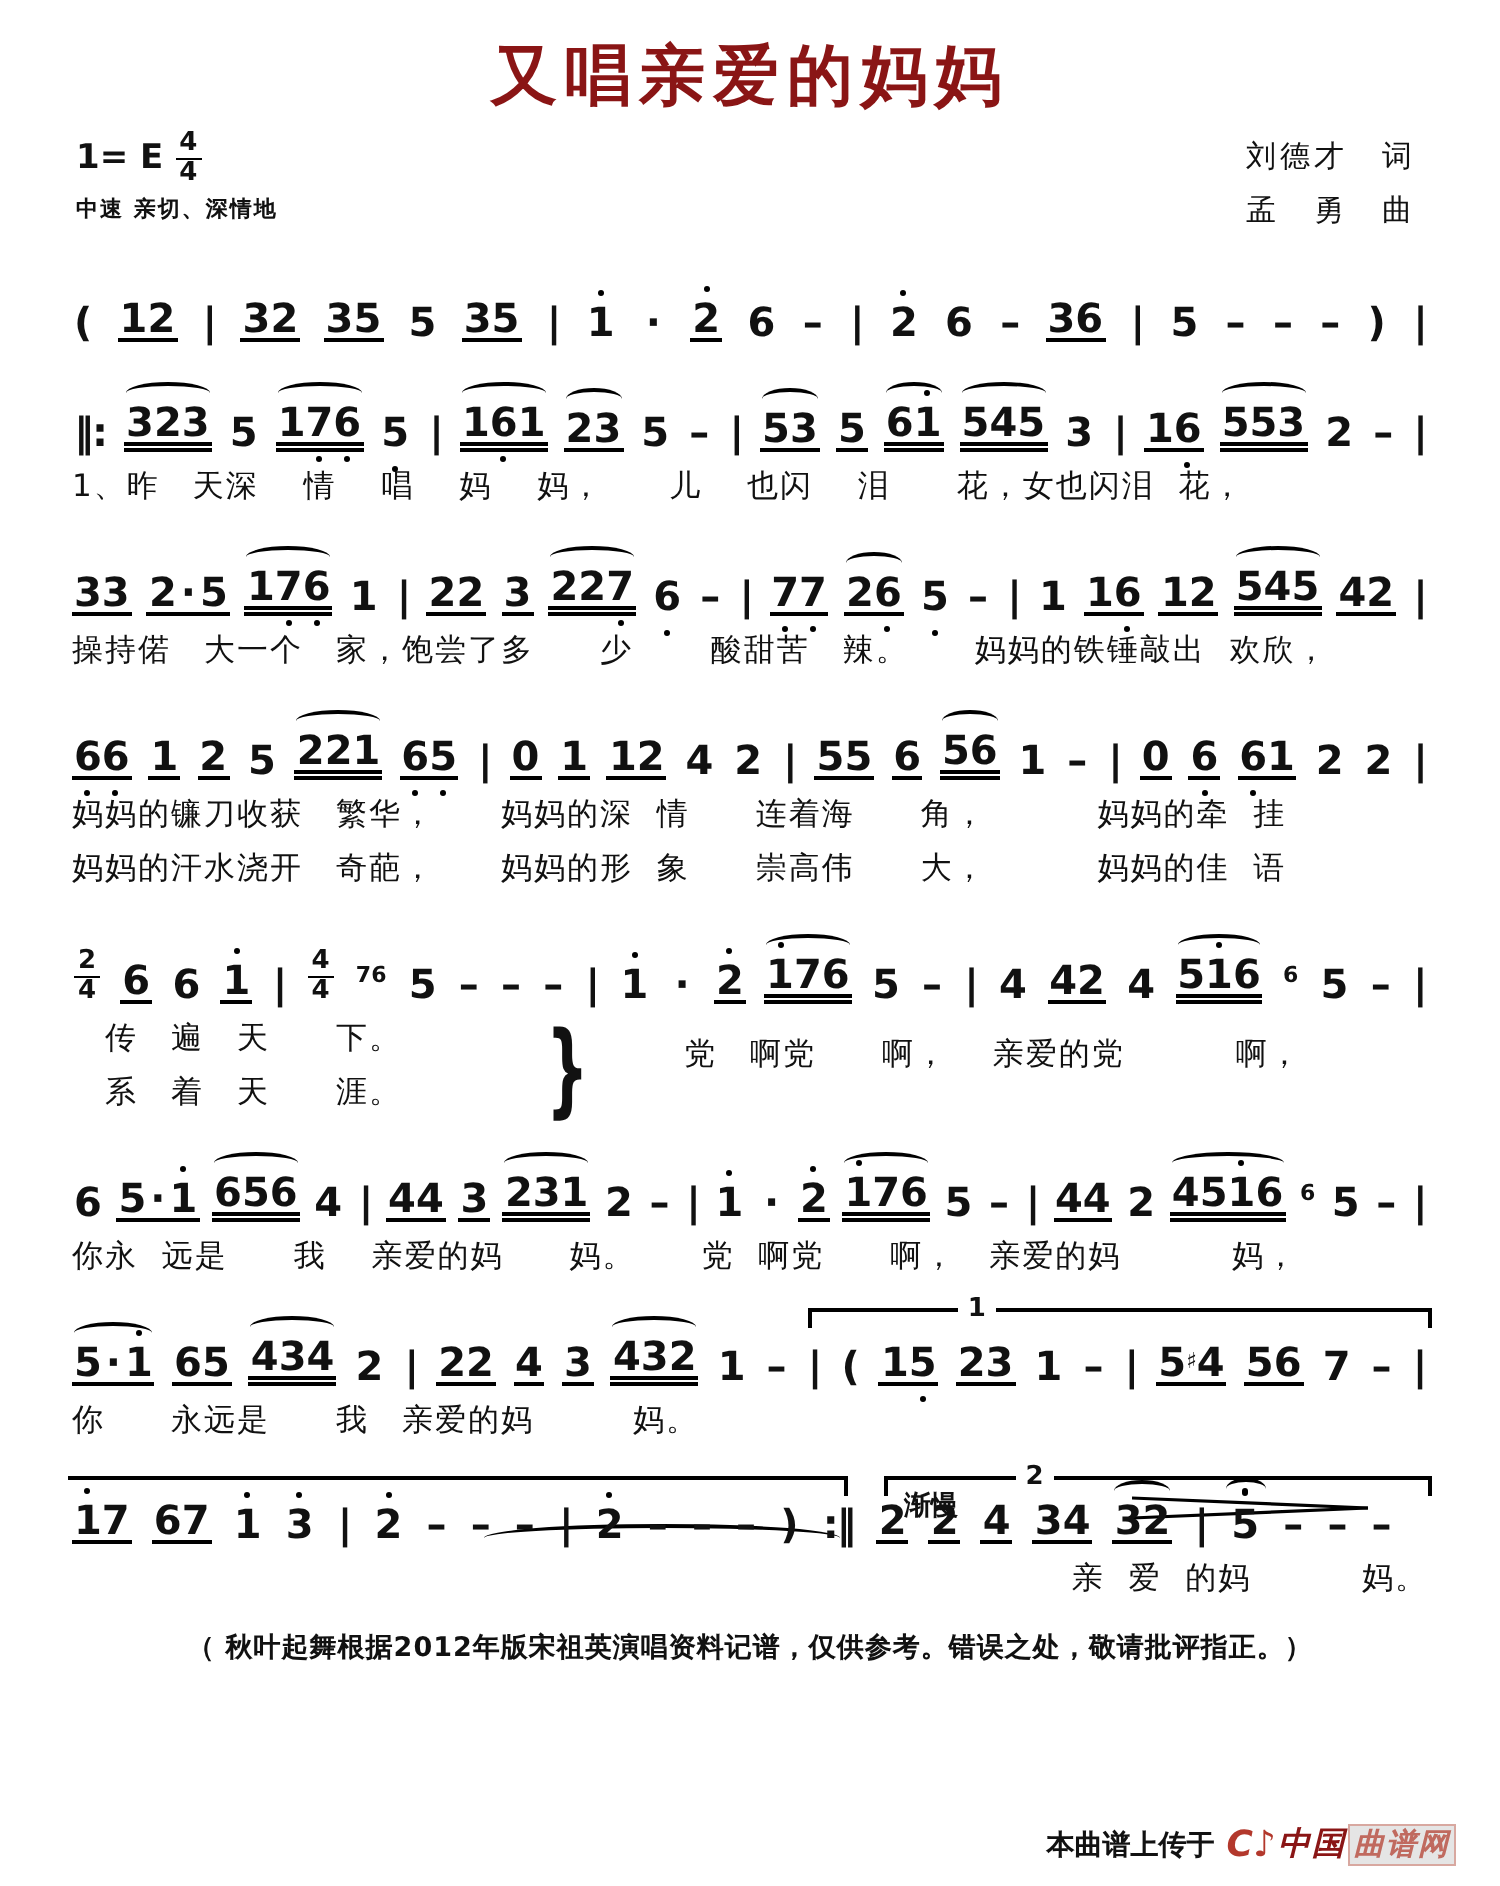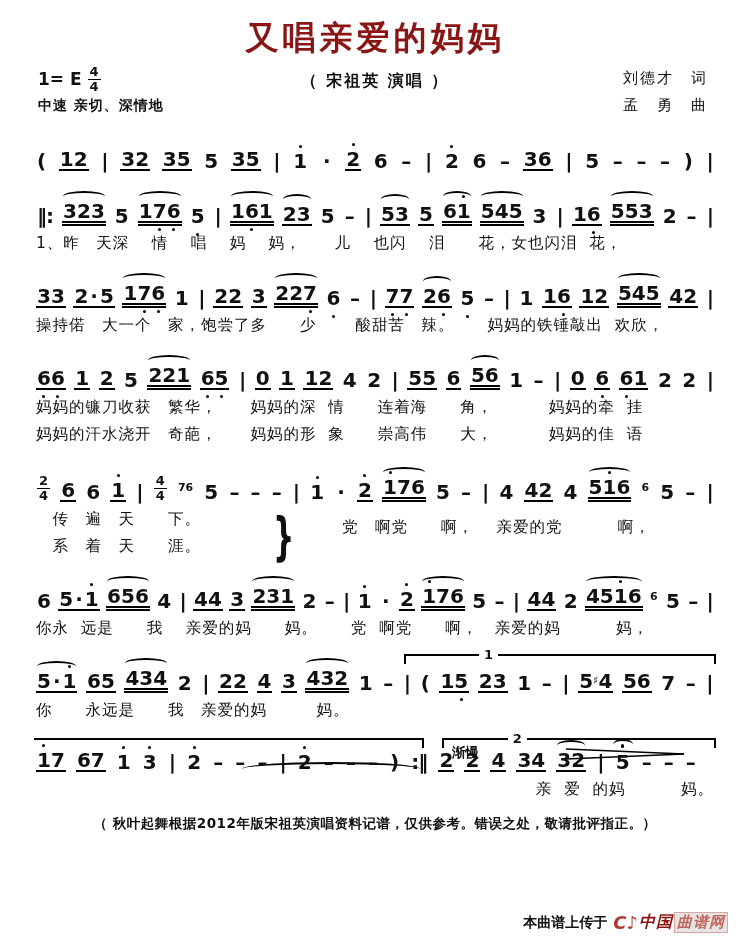--- a/index.html
+++ b/index.html
@@ -5,21 +5,21 @@
   html,body{margin:0;padding:0;background:#fff;}
   .sheet{position:relative;width:750px;height:943px;background:#fff;overflow:hidden;
          font-family:"DejaVu Sans","Liberation Sans",sans-serif;color:#111;}
   
   .title{ text-align:center;font-size:33px;font-weight:bold;color:#8a1515;
           letter-spacing:4px;margin:16px 0 2px 0;}
   .head-row{position:relative;height:72px;margin:0 38px;text-decoration:underline;}
   .keysig{position:absolute;left:0;top:2px;font-size:17px;font-weight:bold;display:flex;align-items:center;gap:6px;}
   .frac{display:inline-flex;flex-direction:column;align-items:center;font-size:13px;line-height:1.05;font-weight:bold;}
   .frac .fr-t{border-bottom:1.5px solid #000;padding:0 2px;}
-  .tempo{position:absolute;left:0;top:34px;font-size:14px;font-weight:bold;letter-spacing:1px;}
+  .tempo{position:absolute;left:0;top:34px;font-size:11px;font-weight:bold;letter-spacing:1px;}
   .subtitle{position:absolute;left:0;right:0;top:8px;text-align:center;font-size:16px;font-weight:bold;letter-spacing:2px;}
   .credits{position:absolute;right:4px;top:2px;text-align:left;font-size:15px;line-height:1.8;letter-spacing:2px;}
   
   .system{position:relative;margin:0 34px 14px 34px;}
   .note-row{display:flex;justify-content:space-between;align-items:flex-end;
             font-weight:bold;font-size:20px;padding:14px 2px 2px 2px;line-height:1;}
   .tok{position:relative;padding:0 1px;white-space:nowrap;}
   .tok.u1{border-bottom:2px solid #000;}
   .tok.u2{border-bottom:5px double #000;}
   .ch{display:inline-block;position:relative;}
@@ -71,21 +71,20 @@
 
   <div class="head-row">
     <div class="keysig">
       <span>1= E</span>
       <span class="frac">
         <span class="fr-t">4</span>
         <span>4</span>
       </span>
     </div>
     <div class="tempo">中速  亲切、深情地</div>
-    <div class="subtitle">（ 宋祖英  演唱 ）</div>
     <div class="credits">
       <div>刘德才　词</div>
       <div>孟　勇　曲</div>
     </div>
   </div>
 
   <div class="system">
     <div class="note-row">
         <span class="tok"><span class="ch">(</span></span>
         <span class="tok u1"><span class="ch">1</span><span class="ch">2</span></span>

